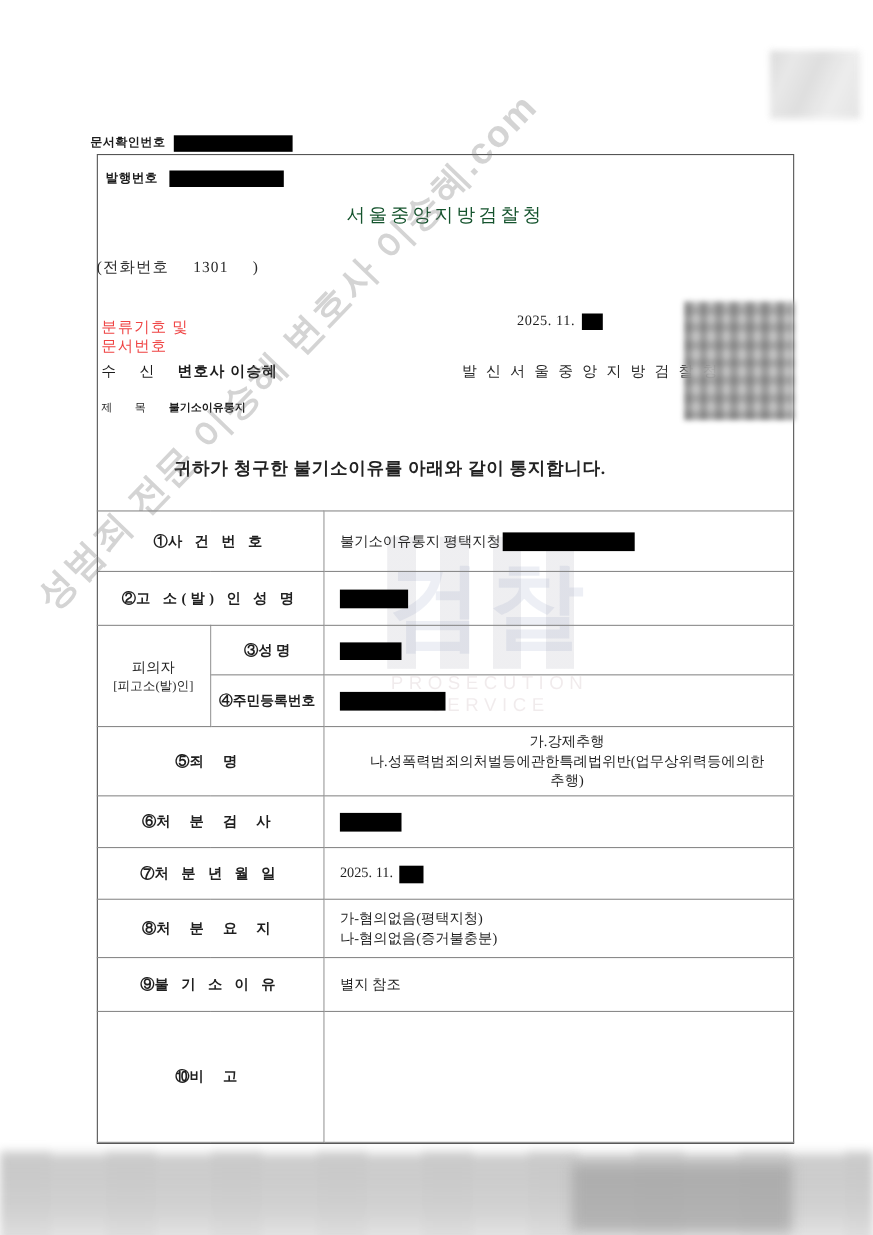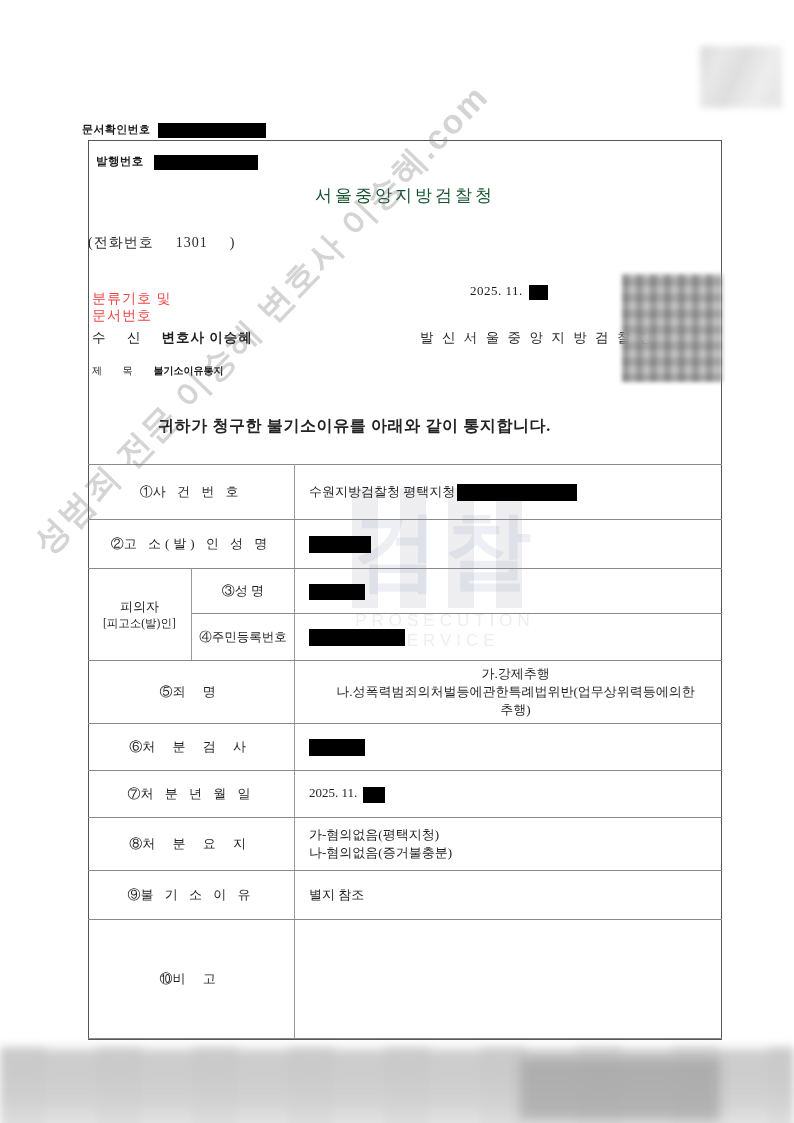--- a/index.html
+++ b/index.html
@@ -209,21 +209,21 @@
   .tbl .c-value {
     padding-left: 14px;
     text-align: left;
   }
   .lbl-sp { letter-spacing: 7px; }
   .lbl-sp2 { letter-spacing: 4px; }
   .lbl-tight { letter-spacing: 0px; }
 
   .cell-multiline { line-height: 19px; padding: 7px 0 7px 14px; }
 
-  .nowrap { white-space: nowrap; }
+  .nowrap { white-space: nowrap; font-weight: bold; }
   .val-line { line-height: 18px; }
 
   .r-case .redact   { width: 120px; height: 17px; margin-left: 2px; }
   .r-comp .redact   { width: 62px;  height: 17px; }
   .r-name .redact   { width: 56px;  height: 16px; }
   .r-rrn .redact    { width: 96px;  height: 17px; }
   .r-pros .redact   { width: 56px;  height: 17px; }
   .r-date .redact   { width: 22px;  height: 16px; margin-left: 6px; }
 
   
@@ -328,21 +328,21 @@
   <div class="notice-line">귀하가 청구한 불기소이유를 아래와 같이 통지합니다.</div>
 
   <table class="tbl">
     <tbody>
 
       <tr>
         <td class="c-label" colspan="2">
           <span class="nowrap"><span>①</span><span class="lbl-sp2">사 건 번 호</span></span>
         </td>
         <td class="c-value r-case" style="height:54px;">
-          <span>수원지방검찰청 평택지청</span><span class="redact"></span>
+          <span>불기소이유통지 평택지청</span><span class="redact"></span>
         </td>
       </tr>
 
       <tr>
         <td class="c-label" colspan="2">
           <span class="nowrap"><span>②</span><span class="lbl-sp2">고 소(발) 인 성 명</span></span>
         </td>
         <td class="c-value r-comp" style="height:48px;">
           <span class="redact"></span>
         </td>

